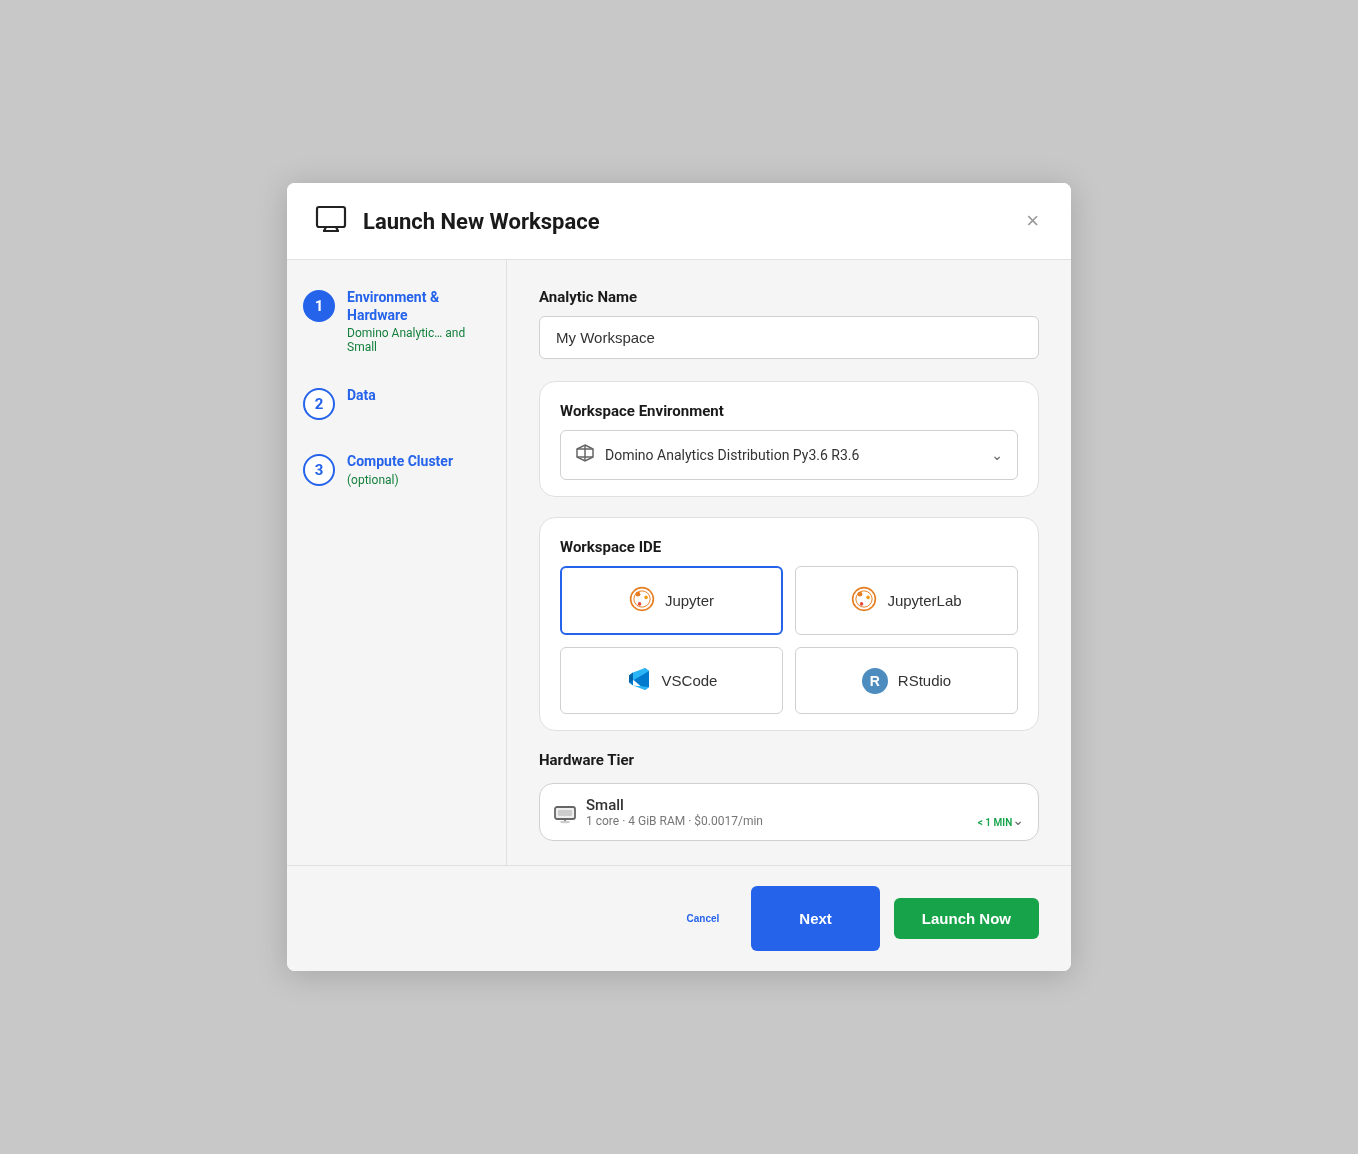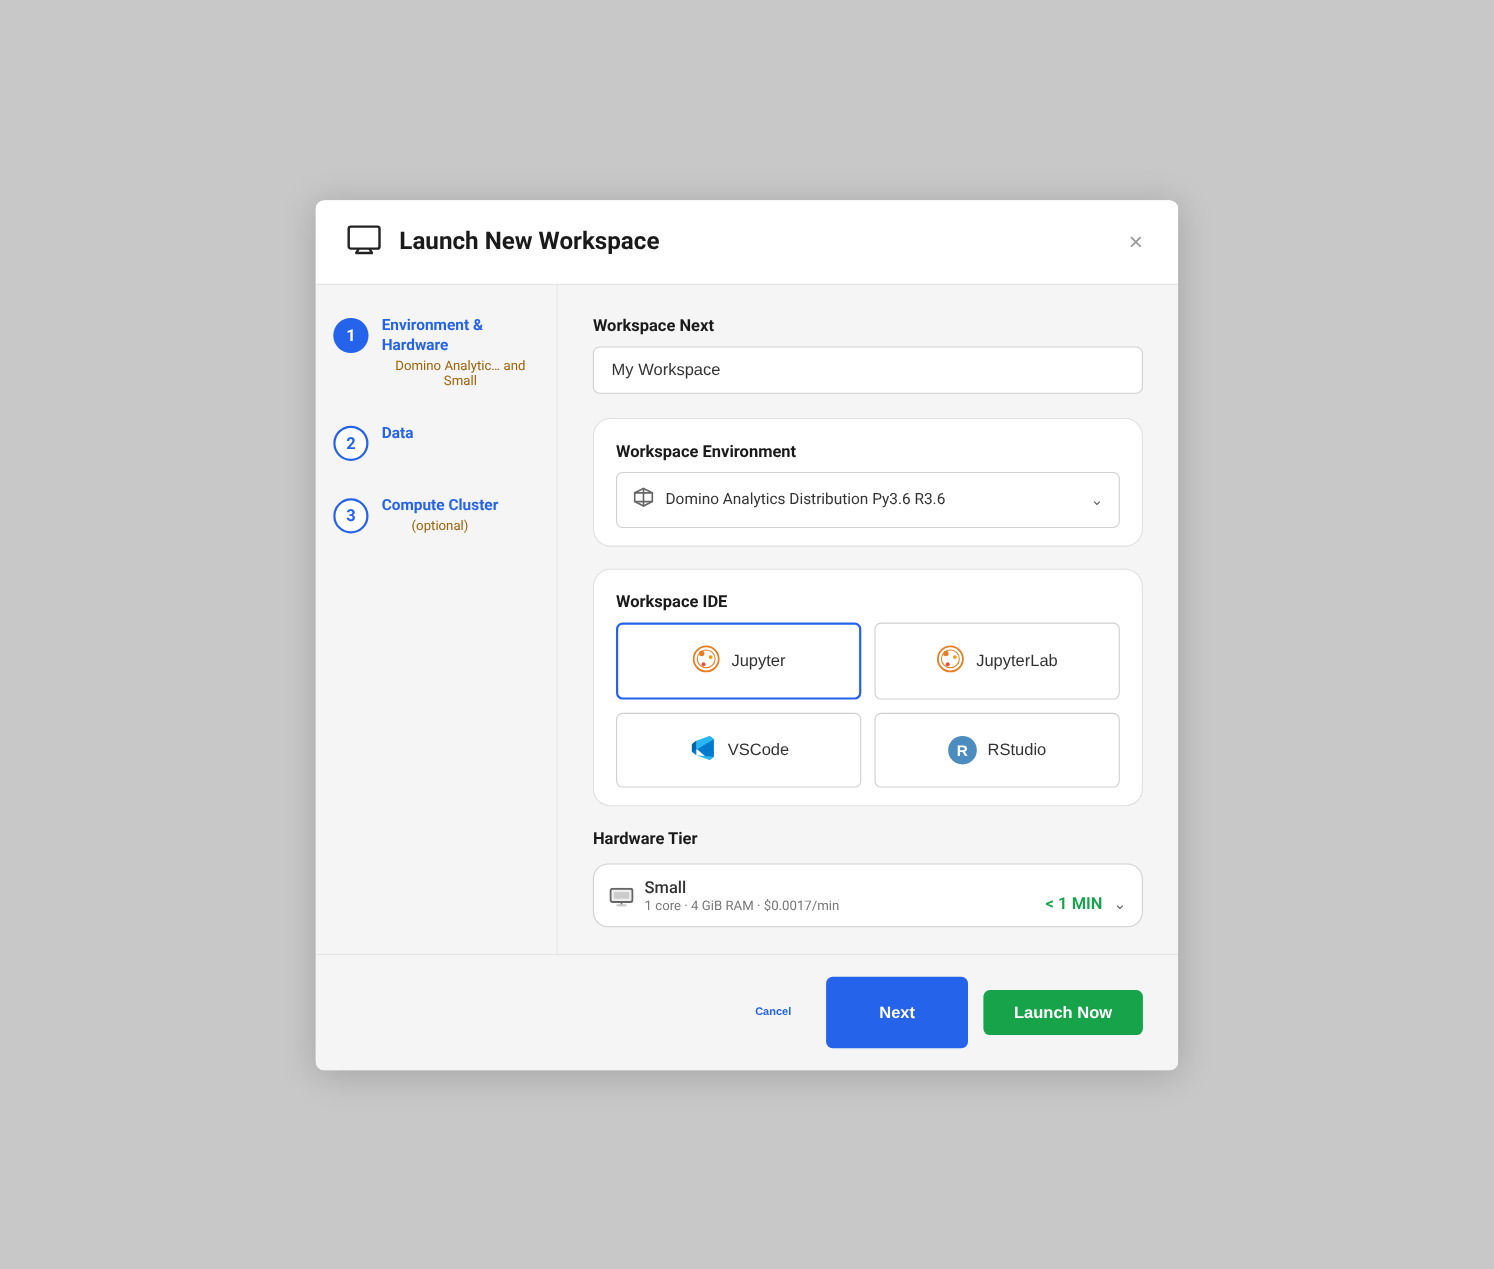--- a/index.html
+++ b/index.html
@@ -89,23 +89,22 @@
       flex-direction: column;
     }
     .step-name {
       font-size: 14px;
       font-weight: 700;
       color: #2563eb;
       line-height: 1.3;
     }
     .step-sub {
       font-size: 12px;
-      color: #a16207;
+      color: #15803d;
       margin-top: 2px;
-      text-align: center;
     }
     .main-content {
       flex: 1;
       padding: 28px 32px 24px 32px;
       background: #f5f5f5;
       display: flex;
       flex-direction: column;
     }
     .section-label {
       font-size: 15px;
@@ -201,23 +200,22 @@
       font-size: 15px;
       color: #333;
       font-weight: 500;
     }
     .hw-details {
       font-size: 12px;
       color: #777;
     }
     .hw-time {
       color: #16a34a;
-      font-size: 15px;
+      font-size: 10px;
       font-weight: 600;
-      margin-right: 10px;
     }
     .hw-chevron {
       color: #666;
       font-size: 14px;
     }
     .dialog-footer {
       display: flex;
       align-items: center;
       justify-content: flex-end;
       padding: 20px 32px;
@@ -319,21 +317,21 @@
         </div>
         <div class="step-label">
           <span class="step-name">Compute Cluster</span>
           <span class="step-sub">(optional)</span>
         </div>
       </div>
     </div>
 
     <div class="main-content">
 
-      <div class="section-label">Workspace Next</div>
+      <div class="section-label">Analytic Name</div>
       <input class="workspace-name-input" type="text" value="My Workspace" style="">
 
       <div class="section-box">
         <div class="section-label">Workspace Environment</div>
         <div class="env-dropdown">
           <span class="env-dropdown-icon">
             <svg width="20" height="20" viewBox="0 0 20 20" fill="none" xmlns="http://www.w3.org/2000/svg">
               <polygon points="10,2 18,6 18,14 10,18 2,14 2,6" stroke="#666" stroke-width="1.5" fill="none"></polygon>
               <line x1="10" y1="2" x2="10" y2="18" stroke="#666" stroke-width="1.5"></line>
               <line x1="2" y1="6" x2="18" y2="6" stroke="#666" stroke-width="1.5"></line>

